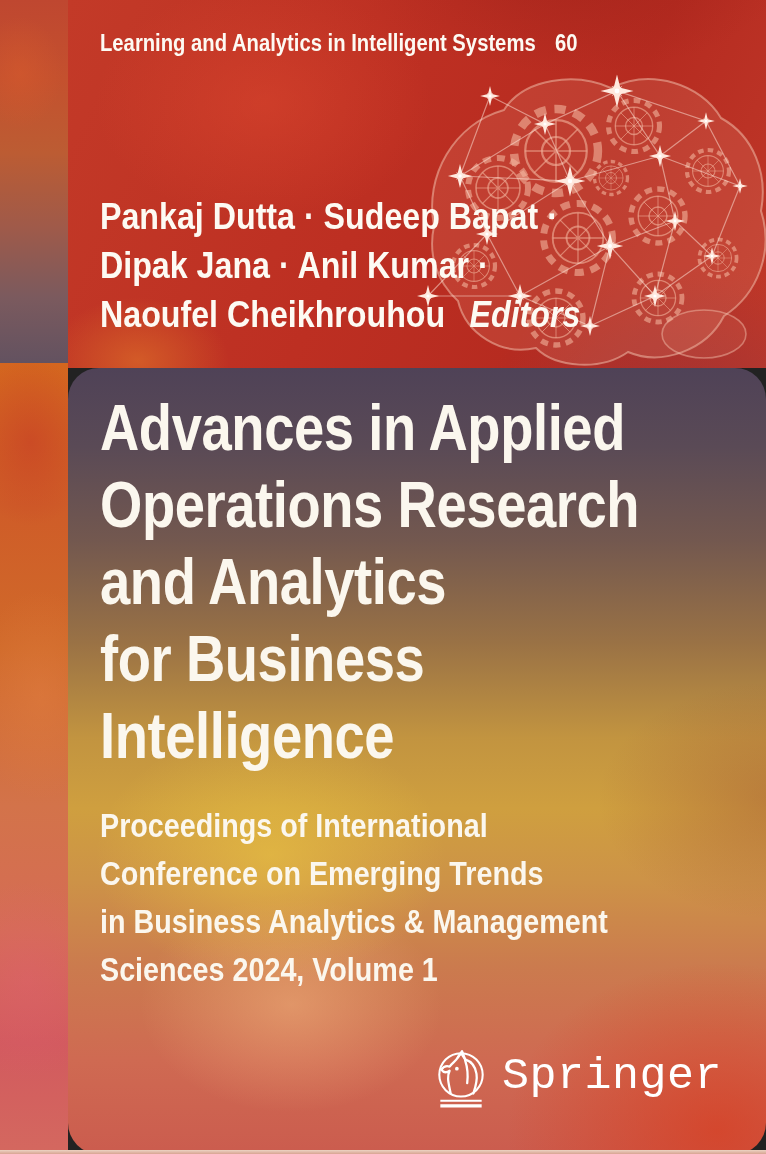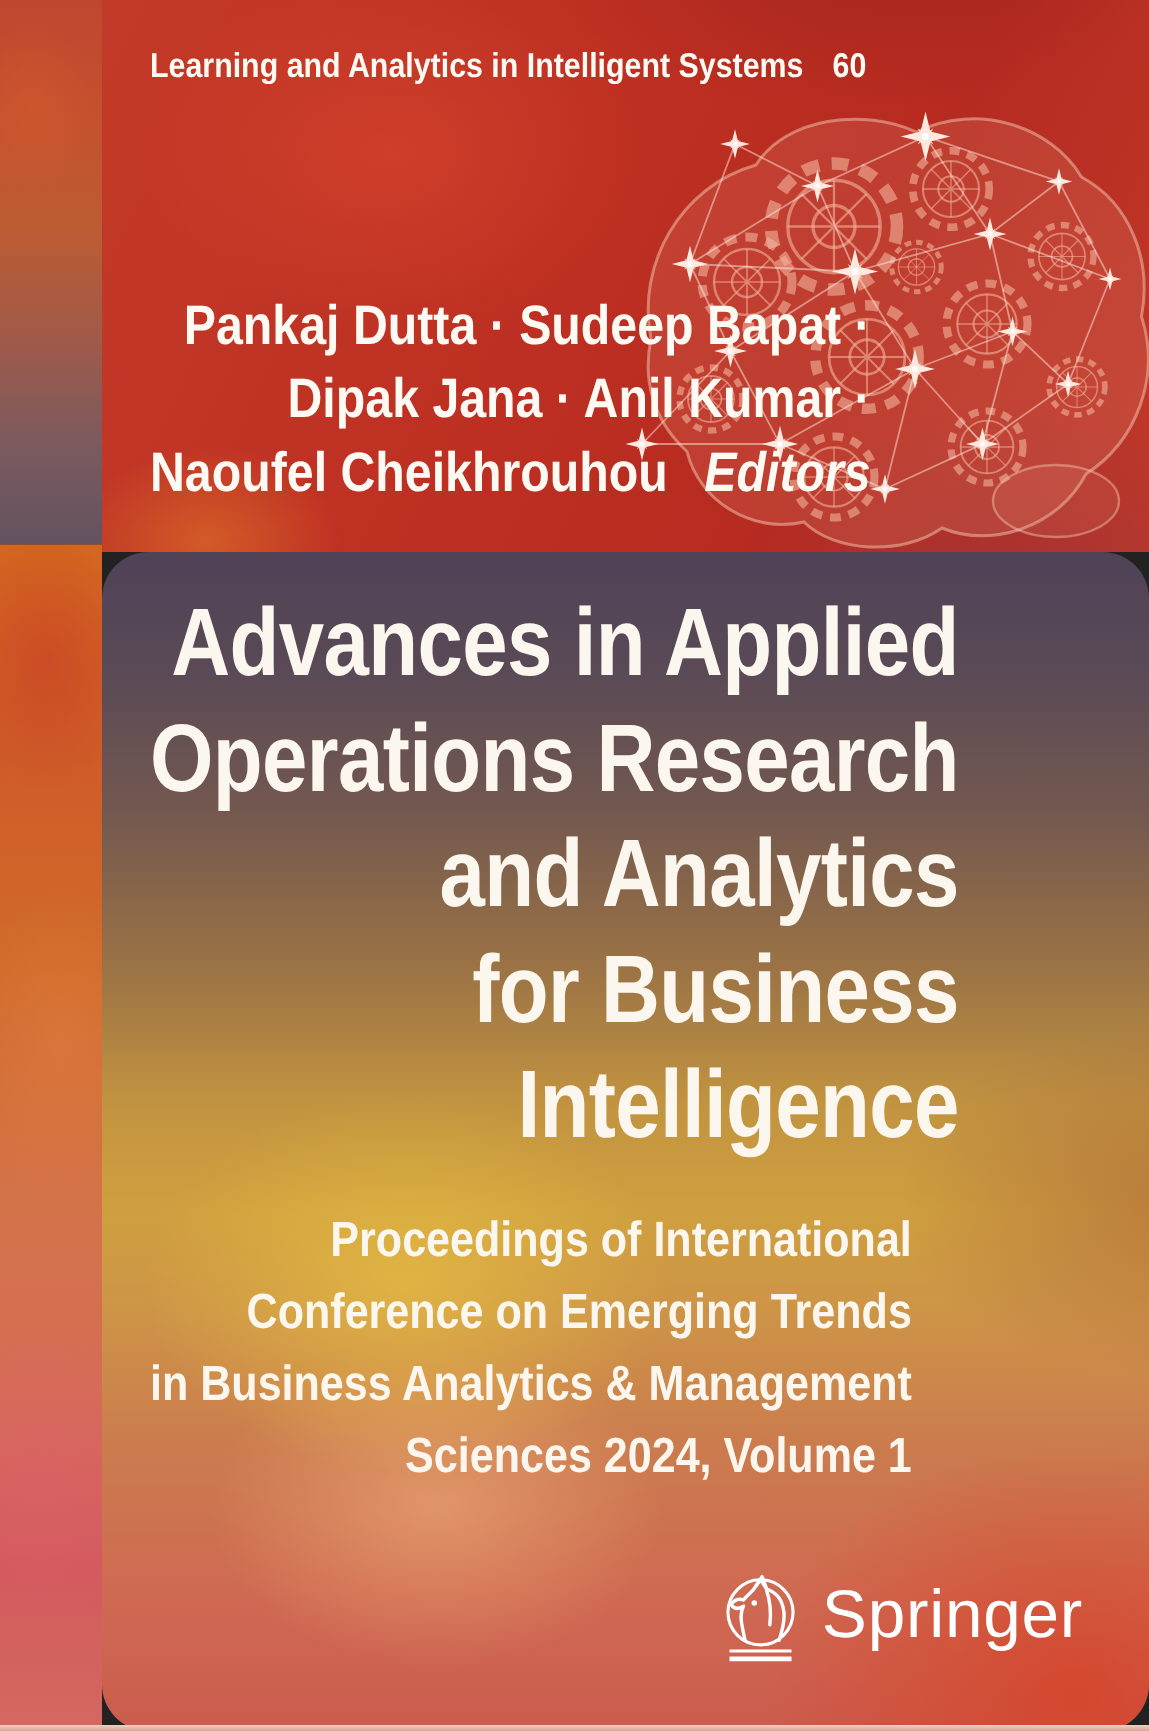--- a/index.html
+++ b/index.html
@@ -18,21 +18,21 @@
   }
   .strip-bottom{
     position:absolute;left:0;top:363px;width:68px;height:791px;
     background:
       radial-gradient(90px 120px at 45% 10%, rgba(198,58,38,.55), rgba(198,58,38,0) 70%),
       radial-gradient(100px 150px at 60% 42%, rgba(228,128,66,.45), rgba(228,128,66,0) 70%),
       radial-gradient(120px 140px at 40% 78%, rgba(226,96,118,.35), rgba(226,96,118,0) 70%),
       linear-gradient(180deg,#d4661f 0%,#cf5c28 18%,#d06a2a 36%,#d3734a 56%,#d56c55 72%,#d25a5e 86%,#d4685f 100%);
   }
   
-  .main{position:absolute;left:68px;top:0;width:698px;height:1154px;text-align:right;}
+  .main{position:absolute;left:68px;top:0;width:698px;height:1154px;}
   .band-top{
     position:absolute;left:0;top:0;width:698px;height:368px;overflow:hidden;
     background:
       radial-gradient(130px 90px at 10% 98%, rgba(216,100,40,.8), rgba(216,100,40,0) 70%),
       radial-gradient(280px 220px at 88% 115%, rgba(134,48,62,.5), rgba(134,48,62,0) 72%),
       radial-gradient(320px 170px at 72% -12%, rgba(148,30,24,.5), rgba(148,30,24,0) 70%),
       radial-gradient(240px 170px at 28% 28%, rgba(224,74,48,.45), rgba(224,74,48,0) 70%),
       linear-gradient(115deg,#c33a28 0%,#bd2f22 45%,#b62b20 70%,#c0392a 100%);
   }
   .band-body{
@@ -72,21 +72,21 @@
     position:absolute;left:32px;top:434px;z-index:3;
     font-size:33px;font-weight:600;line-height:48px;color:#fbf7ee;
     transform:scaleX(.87);transform-origin:left top;white-space:nowrap;
   }
   .subtitle div{display:block;}
   .publisher{
     position:absolute;right:44px;bottom:44px;z-index:4;
     display:flex;align-items:center;gap:14px;color:#ffffff;
   }
   .publisher-name{
-    font-family:Liberation Sans, sans-serif;font-size:45px;letter-spacing:.5px;
+    font-family:Liberation Mono, monospace;font-size:45px;letter-spacing:.5px;
     padding-bottom:6px;
   }
   .horse{display:block;}
   
   .brain{position:absolute;right:-6px;top:66px;z-index:1;}
 </style>
 </head>
 <body>
 
 <div class="cover">

